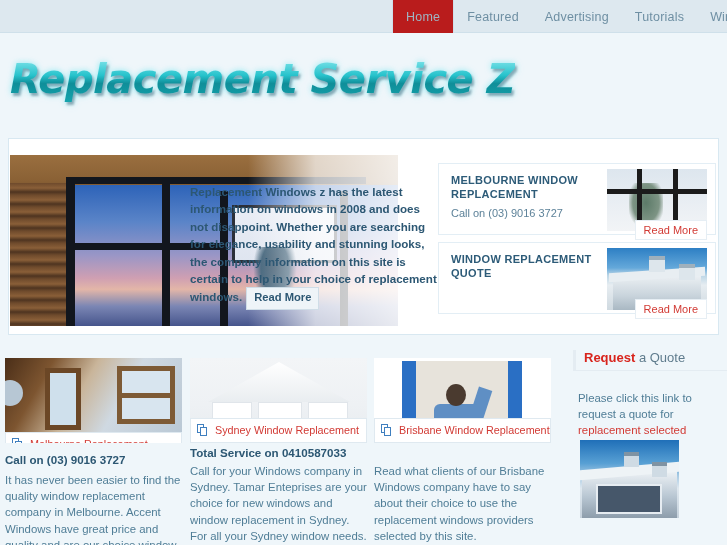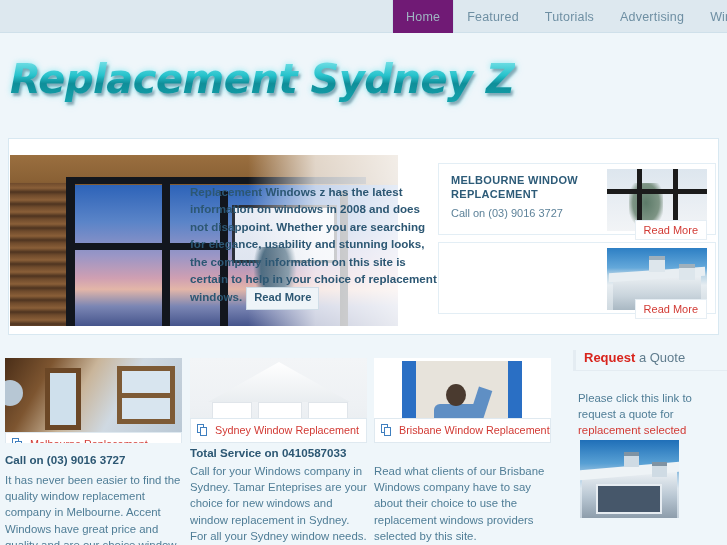--- a/index.html
+++ b/index.html
@@ -19,21 +19,21 @@
   .nav{
     position:absolute; left:392px; top:0; height:33px;
     display:flex; align-items:stretch;
   }
   .nav-item{
     display:flex; align-items:center; padding:0 13px;
     font-size:12.5px; color:#6e8fa3; letter-spacing:.2px;
     cursor:pointer; white-space:nowrap;
   }
   .nav-item.active{
-    background:#701a75;
+    background:#b91c1c;
     color:#9fb4c2;
     border-left:1px solid #cfe0ea;
     border-right:1px solid #cfe0ea;
   }
 
   
   .logo-wrap{
     position:absolute; left:0; top:36px; width:727px; height:98px;
     background:#eff6fa;
   }
@@ -230,33 +230,33 @@
 
 <div class="topbar">
   <div class="nav">
     <div class="nav-item active">
         <span>Home</span>
       </div>
     <div class="nav-item">
         <span>Featured</span>
       </div>
     <div class="nav-item">
+        <span>Advertising</span>
+      </div>
+    <div class="nav-item">
         <span>Tutorials</span>
-      </div>
-    <div class="nav-item">
-        <span>Advertising</span>
       </div>
     <div class="nav-item">
         <span>Windows Quote</span>
       </div>
   </div>
 </div>
 
 <div class="logo-wrap">
-  <div class="logo">Replacement Sydney Z</div>
+  <div class="logo">Replacement Service Z</div>
 </div>
 
 <div class="panel"></div>
 
 <div class="hero">
   <div class="hero-bg">
     <div class="hero-ceiling"></div>
     <div class="hero-sky"></div>
     <div class="blind"></div>
     <div class="mullion-v" style="left:56px;top:22px;width:9px;height:149px;"></div>
@@ -281,20 +281,21 @@
     <div class="snow-img"></div>
     <div class="snow-tree"></div>
     <div class="snow-grid-v" style="left:30px;"></div>
     <div class="snow-grid-v" style="left:66px;"></div>
     <div class="snow-grid-h" style="top:20px;"></div>
   </div>
   <div class="promo-more">Read More</div>
 </div>
 
 <div class="promo p2">
+  <div class="promo-title">WINDOW REPLACEMENT QUOTE</div>
   <div class="promo-img">
     <div class="house-img"></div>
     <div class="house-body"></div>
     <div class="house-roof"></div>
     <div class="cupola" style="left:42px;top:8px;"></div>
     <div class="cupola" style="left:72px;top:16px;"></div>
   </div>
   <div class="promo-more">Read More</div>
 </div>
 

